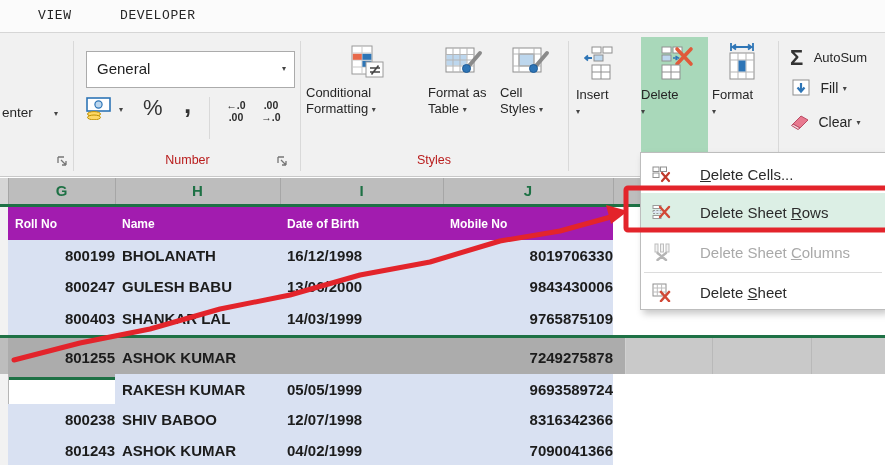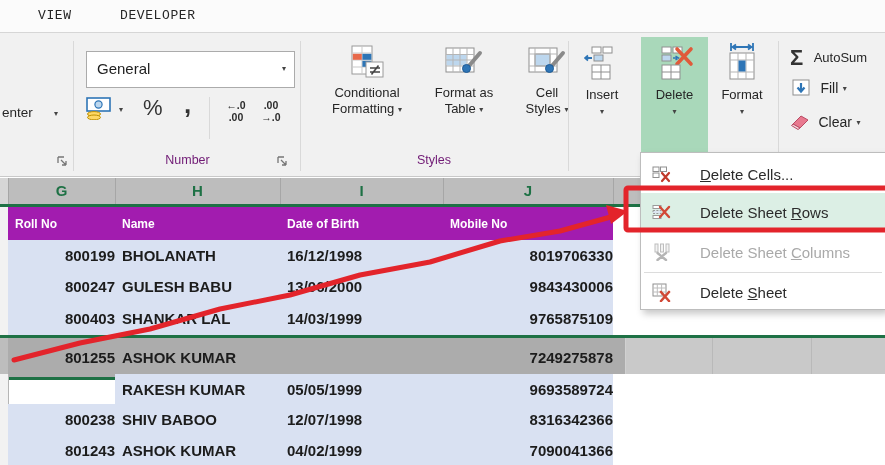--- a/index.html
+++ b/index.html
@@ -8,26 +8,26 @@
   .abs{position:absolute;box-sizing:border-box;}
 
   
   .tabbar{left:0;top:0;width:885px;height:33px;background:#fbfbfb;border-bottom:1px solid #d6d6d6;}
   .tab{position:absolute;top:8px;font-size:13px;color:#262626;letter-spacing:.6px;cursor:default;font-family:Liberation Mono, monospace;}
 
   
   .ribbon{left:0;top:33px;width:885px;height:144px;background:#f1f1f1;border-bottom:1px solid #c9c9c9;}
   .vsep{position:absolute;top:8px;height:130px;width:1px;background:#d9d9d9;}
   .minisep{position:absolute;width:1px;background:#d9d9d9;}
-  .grouplabel{position:absolute;top:120px;font-size:12.5px;color:#701a75;text-align:center;}
+  .grouplabel{position:absolute;top:120px;font-size:12.5px;color:#b91c1c;text-align:center;}
   .rlabel{font-size:13px;color:#262626;}
   .dd{font-size:8px;color:#444;vertical-align:middle;}
   .combo{position:absolute;background:#fff;border:1px solid #ababab;font-size:15px;color:#1f1f1f;}
   .launcher{position:absolute;width:13px;height:13px;}
-  .bigbtn{position:absolute;text-align:center;font-size:13px;color:#262626;line-height:16px;}
+  .bigbtn{position:absolute;text-align:left;font-size:13px;color:#262626;line-height:16px;}
   .bigbtn .ic{display:block;margin:0 auto 4px auto;}
   .greenbtn{background:#a9d8ba;}
 
   
   .colstrip{left:0;top:178px;width:885px;height:29px;background:#bdbdbd;border-bottom:3px solid #1e7145;}
   .colcell{position:absolute;top:0;height:26px;border-right:1px solid #a6a6a6;
            color:#1e7145;font-weight:bold;font-size:15px;text-align:center;line-height:26px;}
   .corner{position:absolute;top:0;height:26px;background:#d6d6d6;border-right:1px solid #a6a6a6;}
 
   
@@ -127,21 +127,21 @@
         <rect x="2" y="3" width="28" height="24" fill="#fff" stroke="#8f8f8f"></rect>
         <rect x="2.6" y="9.5" width="20" height="11" fill="#bdd7ee"></rect>
         <path d="M2,9.5 H30 M2,15 H30 M2,21 H30 M9,3 V27 M16,3 V27 M23,3 V27" stroke="#b5b5b5" fill="none"></path>
         <path d="M36,8 L24,22" stroke="#8a8a8a" stroke-width="4" stroke-linecap="round"></path>
         <circle cx="22.5" cy="23.5" r="4" fill="#2e75b6" stroke="#1f5c97"></circle>
       </svg>
       <span>Format as</span><br>
       <span>Table</span>
       <span class="dd">▾</span>
     </div>
-    <div class="bigbtn" style="left:516px;top:12px;width:62px">
+    <div class="bigbtn" style="left:500px;top:12px;width:62px">
       <svg class="ic" width="40" height="36" viewBox="0 0 40 36">
         <rect x="2" y="3" width="28" height="24" fill="#fff" stroke="#8f8f8f"></rect>
         <rect x="8" y="9" width="15" height="12" fill="#bdd7ee" stroke="#8f8f8f"></rect>
         <path d="M2,9 H30 M2,21 H30 M8,3 V27 M23,3 V27" stroke="#b5b5b5" fill="none"></path>
         <path d="M36,8 L24,22" stroke="#8a8a8a" stroke-width="4" stroke-linecap="round"></path>
         <circle cx="22.5" cy="23.5" r="4" fill="#2e75b6" stroke="#1f5c97"></circle>
       </svg>
       <span>Cell</span><br>
       <span>Styles</span>
       <span class="dd">▾</span>

